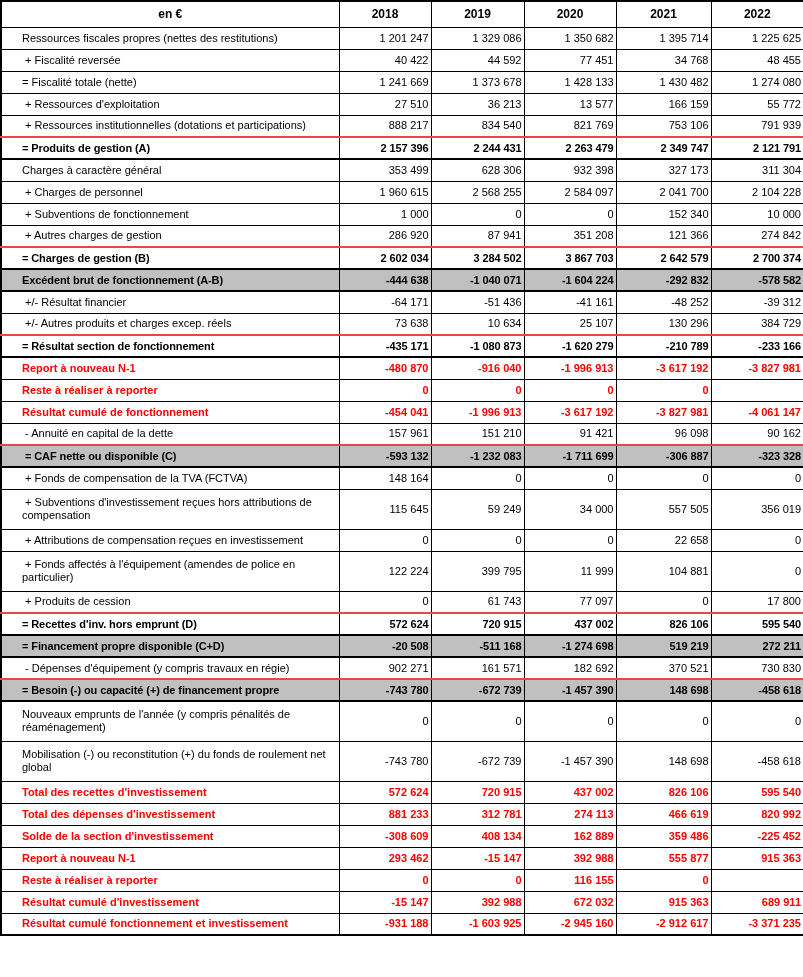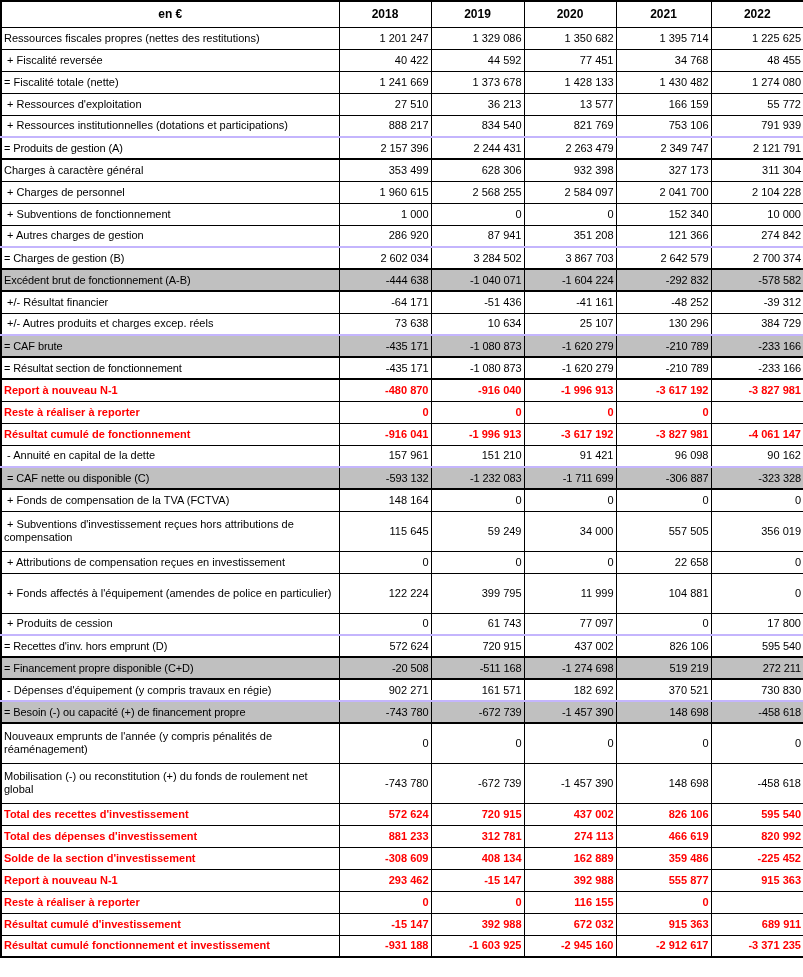--- a/index.html
+++ b/index.html
@@ -27,25 +27,25 @@
   }
   thead tr { height: 26px; }
   thead th {
     font-weight: bold;
     font-size: 12px;
     text-align: center;
     margin-top: 42px;
   }
   tbody tr.single { height: 22px; }
   tbody tr.double { height: 40px; }
-  td.label { text-align: left; white-space: pre-wrap; padding-left: 2px; }
+  td.label { text-align: left; white-space: pre-wrap; padding-left: 20px; }
   td.val   { text-align: right; white-space: nowrap; padding-right: 2px; }
   tr.r-bold td, tr.r-gray td {
-    font-weight: normal;
-    border-top: 2px solid #c4b5fd;
+    font-weight: bold;
+    border-top: 2px solid #ef4444;
     border-bottom: 2px solid #000;
     letter-spacing: -0.1px;
   }
   tr.r-gray td { background: var(--summary-bg, #C0C0C0); }
   tr.r-red td  { font-weight: bold; color: var(--neg-red, #FF0000); }
 </style>
 </head>
 <body>
 
 <table class="fin">
@@ -173,28 +173,20 @@
         <td class="val">-39 312</td>
       </tr>
       <tr class="r-normal single">
         <td class="label"> +/- Autres produits et charges excep. réels</td>
         <td class="val">73 638</td>
         <td class="val">10 634</td>
         <td class="val">25 107</td>
         <td class="val">130 296</td>
         <td class="val">384 729</td>
       </tr>
-      <tr class="r-gray single">
-        <td class="label">= CAF brute</td>
-        <td class="val">-435 171</td>
-        <td class="val">-1 080 873</td>
-        <td class="val">-1 620 279</td>
-        <td class="val">-210 789</td>
-        <td class="val">-233 166</td>
-      </tr>
       <tr class="r-bold single">
         <td class="label">= Résultat section de fonctionnement</td>
         <td class="val">-435 171</td>
         <td class="val">-1 080 873</td>
         <td class="val">-1 620 279</td>
         <td class="val">-210 789</td>
         <td class="val">-233 166</td>
       </tr>
       <tr class="r-red single">
         <td class="label">Report à nouveau N-1</td>
@@ -207,21 +199,21 @@
       <tr class="r-red single">
         <td class="label">Reste à réaliser à reporter</td>
         <td class="val">0</td>
         <td class="val">0</td>
         <td class="val">0</td>
         <td class="val">0</td>
         <td class="val"></td>
       </tr>
       <tr class="r-red single">
         <td class="label">Résultat cumulé de fonctionnement</td>
-        <td class="val">-916 041</td>
+        <td class="val">-454 041</td>
         <td class="val">-1 996 913</td>
         <td class="val">-3 617 192</td>
         <td class="val">-3 827 981</td>
         <td class="val">-4 061 147</td>
       </tr>
       <tr class="r-normal single">
         <td class="label"> - Annuité en capital de la dette</td>
         <td class="val">157 961</td>
         <td class="val">151 210</td>
         <td class="val">91 421</td>

